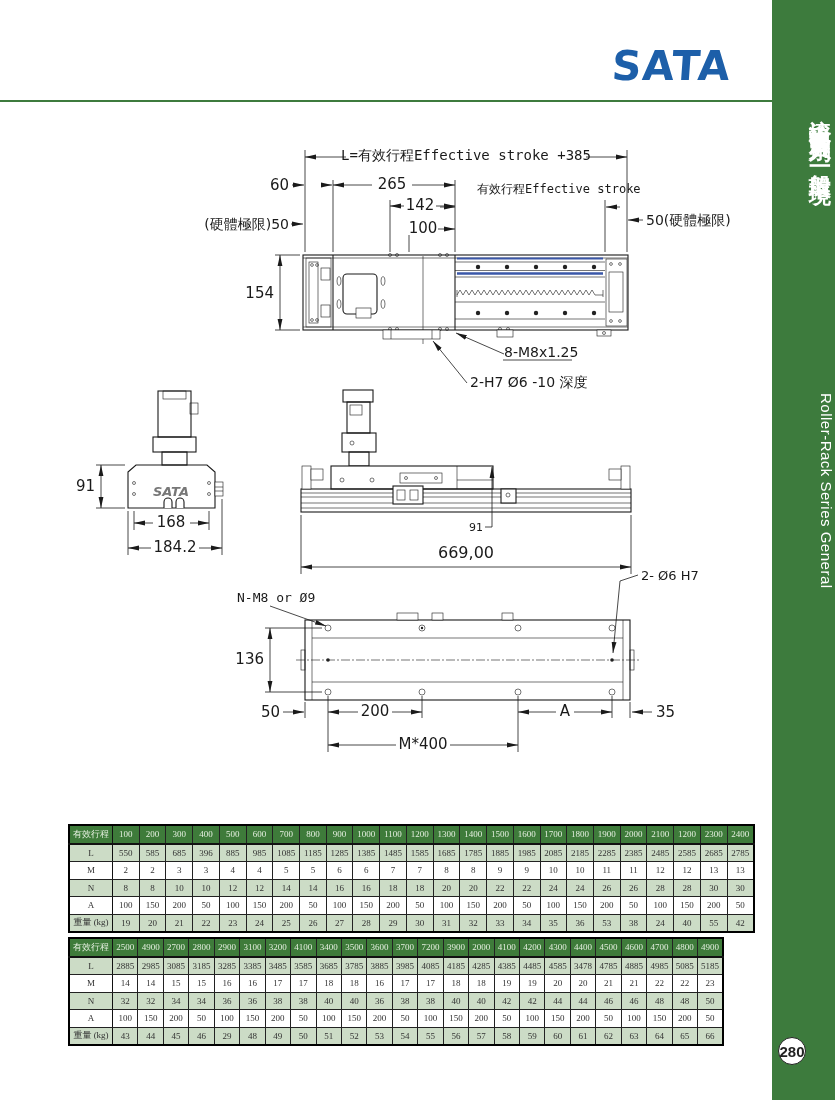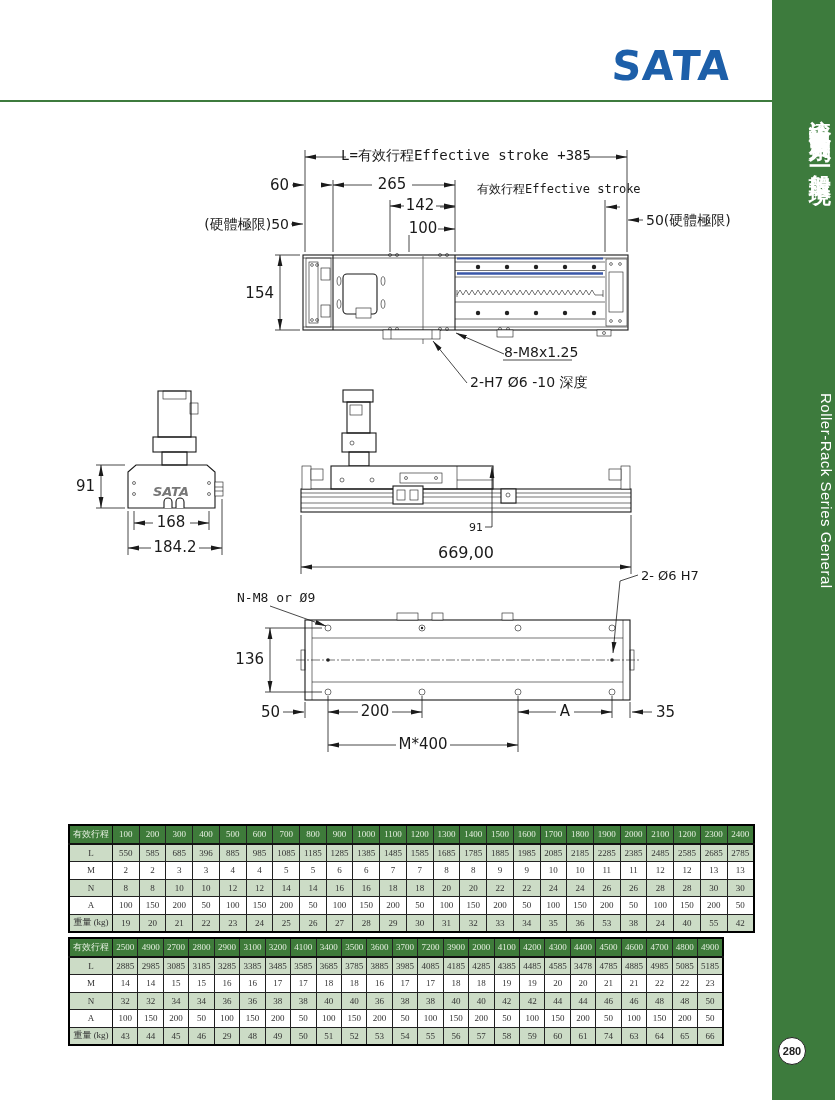--- a/index.html
+++ b/index.html
@@ -13,21 +13,21 @@
   
   .sidebar{position:absolute;left:772px;top:0;width:63px;height:1100px;background:#3d7b3d;}
   .sidebar-zh{position:absolute;top:103px;left:0;width:63px;display:flex;justify-content:center;
         writing-mode:vertical-rl;text-orientation:upright;font-size:22px;font-weight:bold;
         color:#fff;letter-spacing:3px;font-family:"DejaVu Sans", sans-serif;}
   .sidebar-en{position:absolute;top:393px;left:0;width:63px;display:flex;justify-content:center;
         writing-mode:vertical-rl;font-size:15px;color:#fff;letter-spacing:0.5px;
         font-family:"Liberation Sans", sans-serif;}
   .page-badge{position:absolute;left:778px;top:1037px;width:26px;height:26px;border-radius:50%;
         background:#fff;border:1.5px solid #222;display:flex;align-items:center;justify-content:center;
-        font-size:11px;font-weight:bold;color:#222;}
+        font-size:15px;font-weight:bold;color:#222;}
   
   .drawings{position:absolute;left:0;top:0;}
   .ol{stroke:#1a1a1a;stroke-width:1.1;fill:none;}
   .tl{stroke:#1a1a1a;stroke-width:0.6;fill:none;}
   .dl{stroke:#1a1a1a;stroke-width:0.8;fill:none;}
   .wfill{fill:#fff;}
   .dim{font-family:"DejaVu Sans", sans-serif;fill:#1a1a1a;}
   .cad{font-family:"DejaVu Sans Mono", monospace;fill:#1a1a1a;}
   
   .tbl-wrap{position:absolute;left:68px;}
@@ -633,21 +633,21 @@
             <td>52</td>
             <td>53</td>
             <td>54</td>
             <td>55</td>
             <td>56</td>
             <td>57</td>
             <td>58</td>
             <td>59</td>
             <td>60</td>
             <td>61</td>
-            <td>74</td>
+            <td>62</td>
             <td>63</td>
             <td>64</td>
             <td>65</td>
             <td>66</td>
           </tr>
         </tbody>
       </table>
   </div>
 
   <div class="sidebar">

